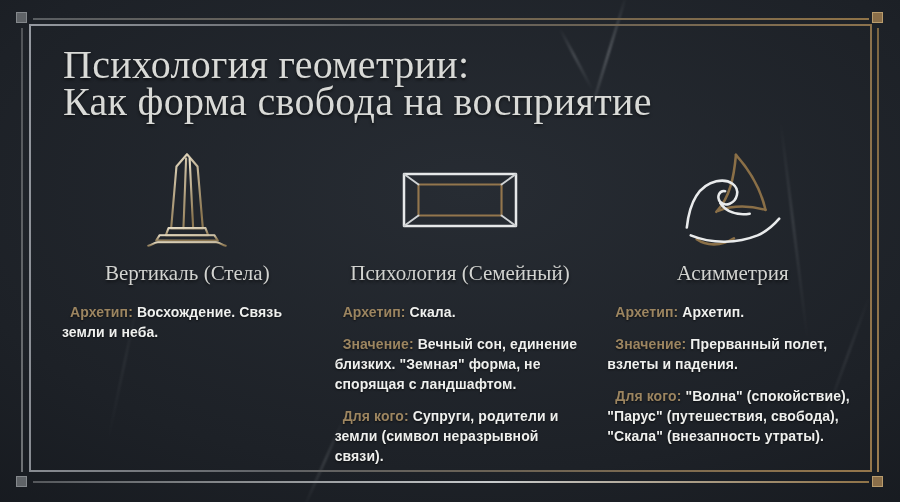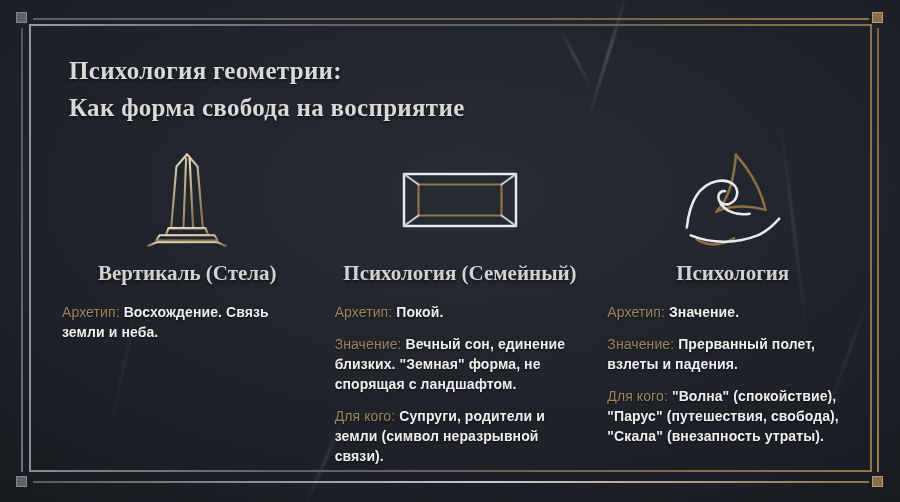--- a/index.html
+++ b/index.html
@@ -21,33 +21,33 @@
   .ol-top{left:33px;top:18px;width:836px;height:2px;background:linear-gradient(90deg,#5a5e62,#77674e 70%,#8f7348);}
   .ol-right{left:877px;top:28px;width:2px;height:444px;background:linear-gradient(180deg,#7d6642,#9a7c50);}
   .ol-bottom{left:33px;top:481px;width:836px;height:2px;background:linear-gradient(90deg,#55585c,#c7cacc 55%,#8f7348);}
   .ol-left{left:21px;top:28px;width:2px;height:444px;background:linear-gradient(180deg,#515458,#6f7275);}
   .corner{position:absolute;width:11px;height:11px;box-sizing:border-box;}
   .sq-gray{background:#5f6367;border:1px solid #84888c;}
   .sq-gold{background:#8a6e49;border:1px solid #b99c6d;}
   .c-tl{left:16px;top:12px;} .c-tr{left:872px;top:12px;}
   .c-bl{left:16px;top:476px;} .c-br{left:872px;top:476px;}
   
-  .title{position:absolute;left:62px;top:45px;margin:7px;font-family:"Liberation Serif", serif;
-    font-weight:700;font-size:25px;line-height:37px;color:#d9dad7;letter-spacing:.3px;
+  .title{position:absolute;left:62px;top:45px;margin:1px;font-family:"Liberation Serif", serif;
+    font-weight:400;font-size:40px;line-height:37px;color:#d9dad7;letter-spacing:.3px;
     text-shadow:0 2px 3px rgba(0,0,0,.55);}
   
   .columns{position:absolute;left:62px;top:147px;width:796px;display:grid;
     grid-template-columns:1fr 1fr 1fr;column-gap:22px;}
   .icon-box{height:106px;display:flex;align-items:center;justify-content:center;}
-  .col-head{margin:7px 0 0;text-align:center;font-family:"Liberation Serif", serif;font-weight:700;
+  .col-head{margin:7px 0 0;text-align:center;font-family:"Liberation Serif", serif;font-weight:400;
     font-size:21px;line-height:26px;color:#d2d3d0;text-shadow:0 2px 3px rgba(0,0,0,.55);}
   .entry{margin:12px 0 0;font-size:14px;line-height:20px;color:#eff0ee;font-weight:700;
     letter-spacing:.1px;text-shadow:0 1px 2px rgba(0,0,0,.6);}
   .col-head + .entry{margin-top:16px;}
-  .lbl{color:#9c8560;font-weight:400;}
+  .lbl{color:#9c8560;font-weight:700;margin-left:8px;}
   svg{display:block;}
 </style>
 </head>
 <body>
 
 <div class="stage">
 
   <div class="vein v1"></div>
   <div class="vein v1b"></div>
   <div class="vein v2"></div>
@@ -96,21 +96,21 @@
       <div class="icon-box">
         <svg width="116" height="56" viewBox="0 0 120 58" fill="none">
           <g stroke-linejoin="round" stroke-linecap="round">
             <rect x="2" y="2" width="116" height="54" stroke="#e6e8e9" stroke-width="2.6"></rect>
             <rect x="17" y="13" width="86" height="32" stroke="#93764d" stroke-width="2.2"></rect>
             <path d="M2 2 L17 13 M118 2 L103 13 M118 56 L103 45 M2 56 L17 45" stroke="#cfd2d4" stroke-width="2"></path>
           </g>
         </svg>
       </div>
       <h2 class="col-head">Психология (Семейный)</h2>
-      <p class="entry"><span class="lbl">Архетип:</span> <span class="val">Покой.</span></p>
+      <p class="entry"><span class="lbl">Архетип:</span> <span class="val">Скала.</span></p>
       <p class="entry"><span class="lbl">Значение:</span> <span class="val">Вечный сон, единение близких. "Земная" форма, не спорящая с ландшафтом.</span></p>
       <p class="entry"><span class="lbl">Для кого:</span> <span class="val">Супруги, родители и земли (символ неразрывной связи).</span></p>
     </section>
 
     <section class="col">
       <div class="icon-box">
         <svg width="116" height="104" viewBox="0 0 118 104" fill="none">
           <g stroke-width="2.6" stroke-linecap="round" fill="none">
             <g stroke="#8a6f47">
               <path d="M62 6 C60 28 56 50 42 64"></path>
@@ -119,20 +119,20 @@
               <path d="M22 92 C32 99 47 99 60 91"></path>
             </g>
             <g stroke="#e9ebec">
               <path d="M12 80 C15 53 25 37 42 33 C56 30 65 38 63 47 C61 56 51 59 46 54 C42 49 45 42 51 43"></path>
               <path d="M46 55 C52 64 63 68 76 66"></path>
               <path d="M16 88 C38 97 64 96 84 88 C93 84 100 78 106 71"></path>
             </g>
           </g>
         </svg>
       </div>
-      <h2 class="col-head">Психология</h2>
-      <p class="entry"><span class="lbl">Архетип:</span> <span class="val">Значение.</span></p>
+      <h2 class="col-head">Асимметрия</h2>
+      <p class="entry"><span class="lbl">Архетип:</span> <span class="val">Архетип.</span></p>
       <p class="entry"><span class="lbl">Значение:</span> <span class="val">Прерванный полет, взлеты и падения.</span></p>
       <p class="entry"><span class="lbl">Для кого:</span> <span class="val">"Волна" (спокойствие), "Парус" (путешествия, свобода), "Скала" (внезапность утраты).</span></p>
     </section>
 
   </div>
 </div>
 
 </body></html>

